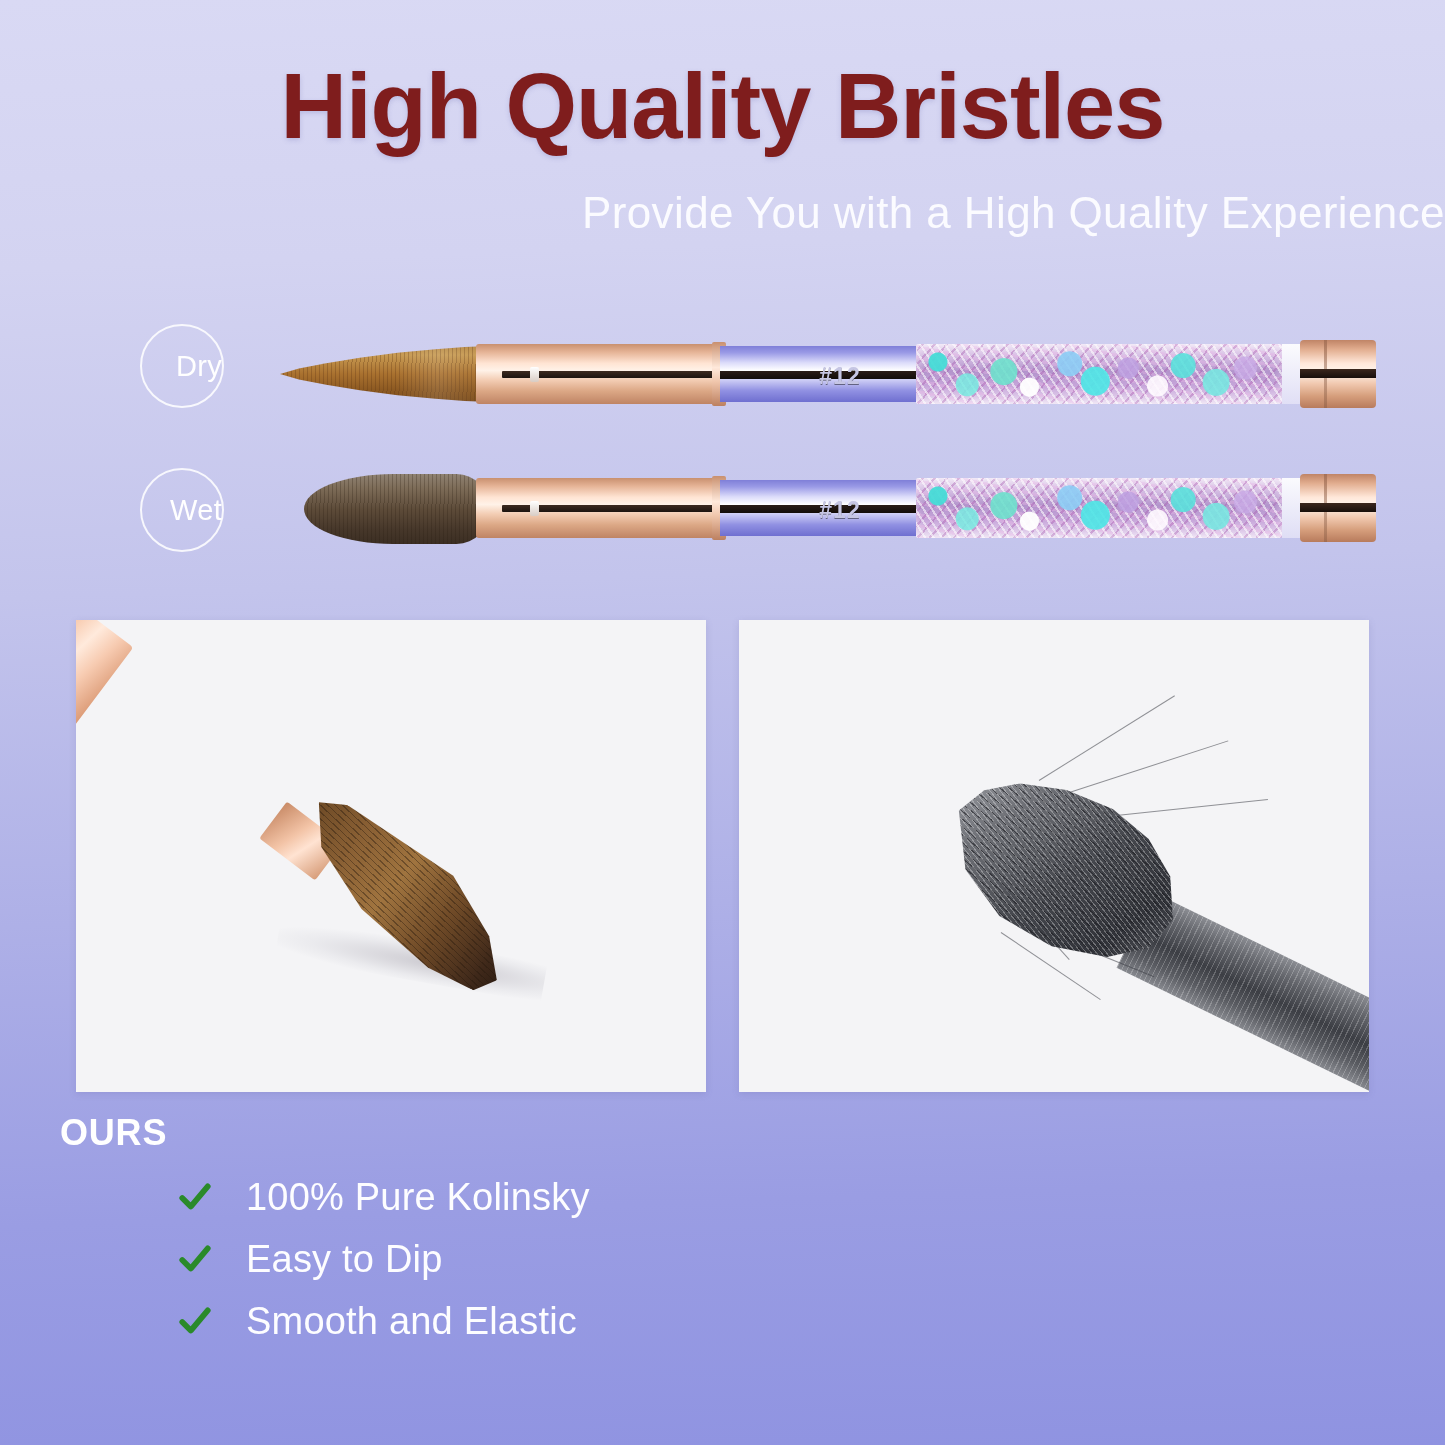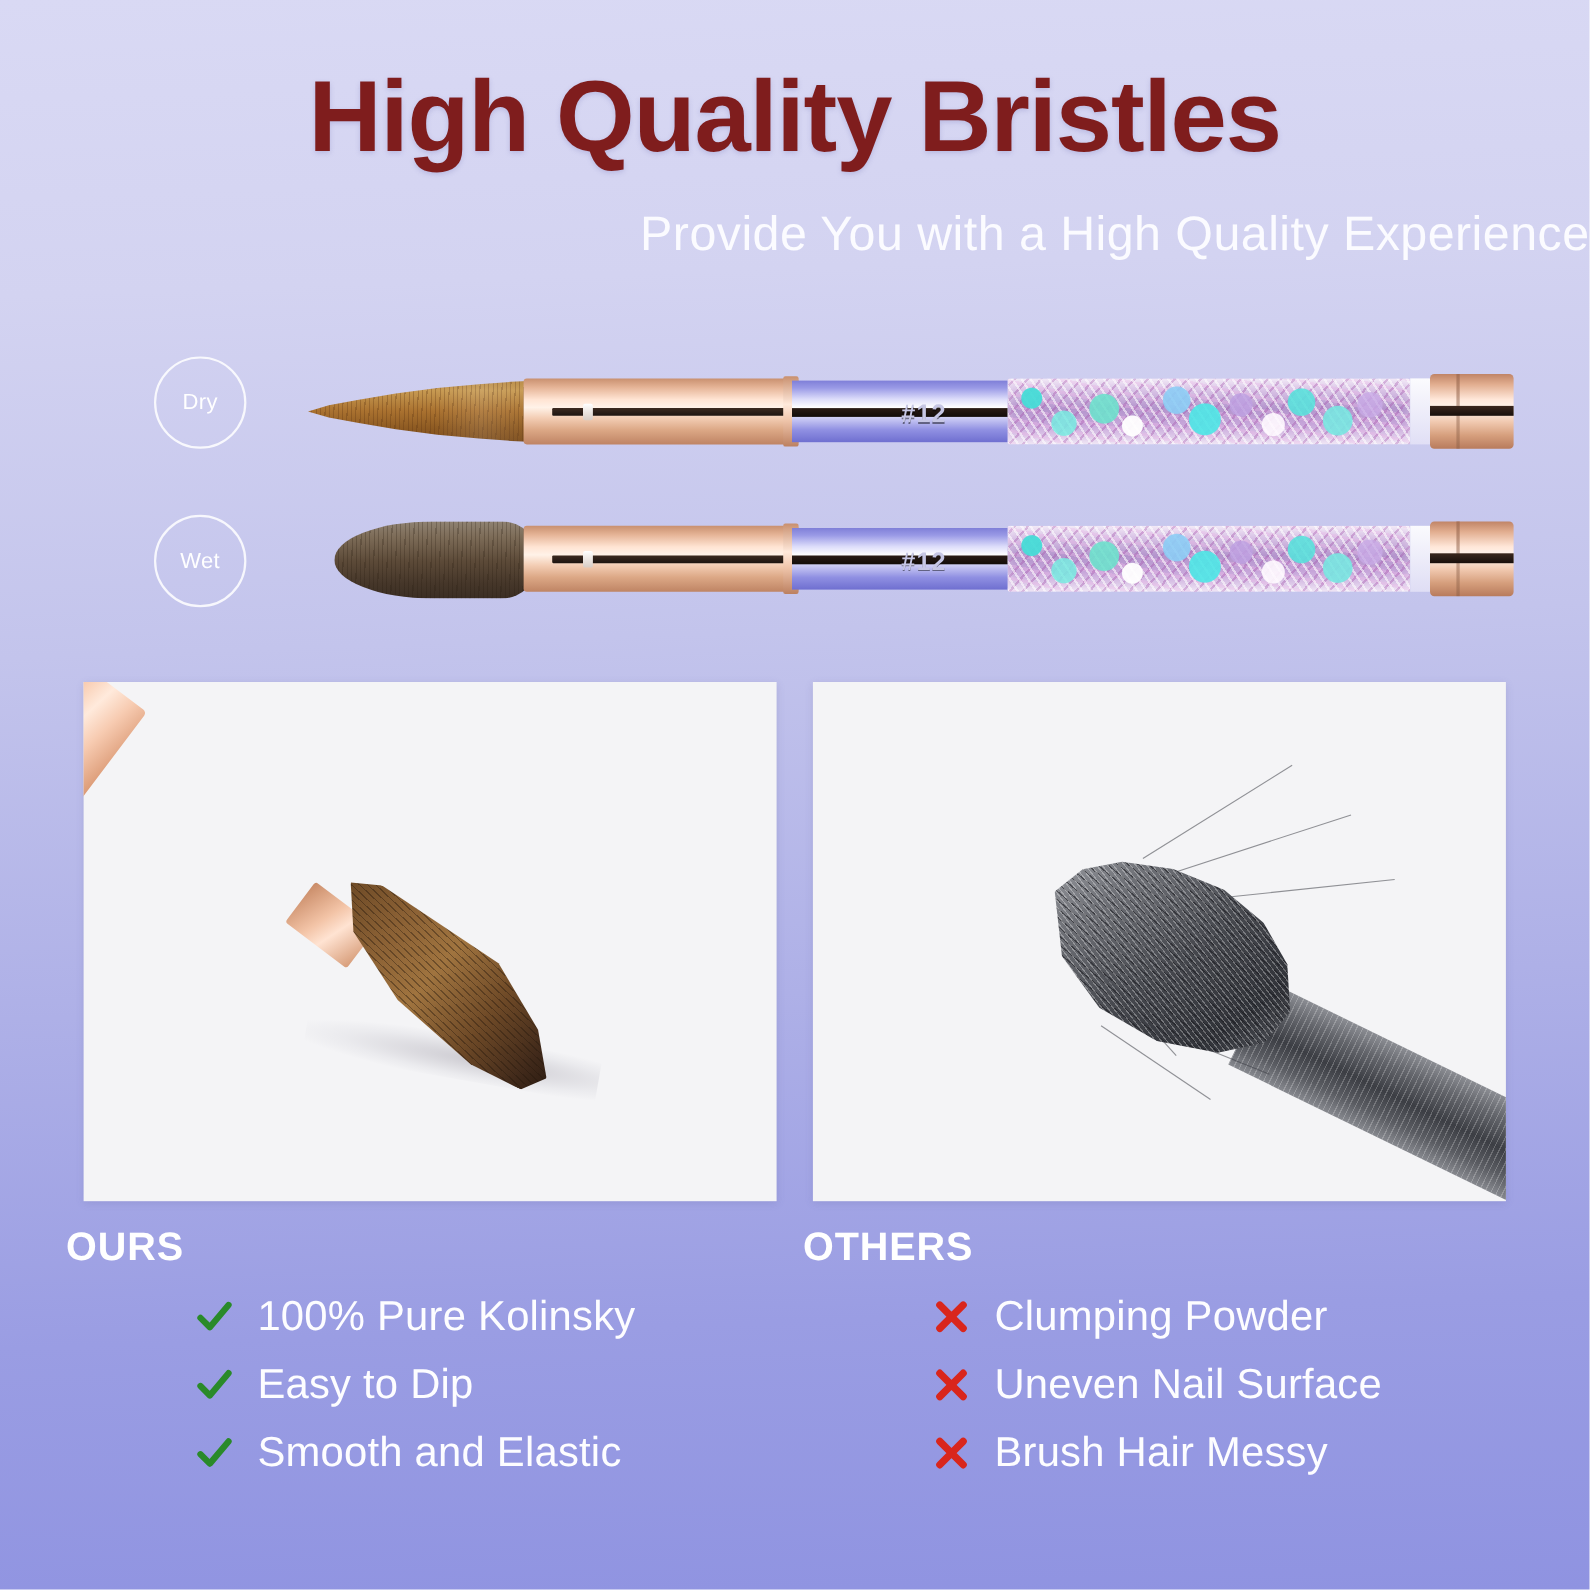--- a/index.html
+++ b/index.html
@@ -25,22 +25,22 @@
 
   
   .brush-row { position:absolute; left:0; width:1445px; height:120px; }
   .brush-row.dry { top:322px; }
   .brush-row.wet { top:456px; }
 
   .state-badge {
     position:absolute; left:140px; top:2px;
     width:84px; height:84px; border-radius:50%;
     border:2px solid rgba(255,255,255,.85);
-    display:flex; align-items:center; justify-content:center;
-    color:#ffffff; font-size:20px; font-weight:400; letter-spacing:.3px;
+    display:flex; align-items:center; justify-content:flex-end;
+    color:#ffffff; font-size:29px; font-weight:400; letter-spacing:.3px;
   }
   .brush-row.wet .state-badge { top:12px; }
 
   .brush { position:absolute; left:280px; top:0; width:1080px; height:120px; }
 
   
   .bristle { position:absolute; }
   .bristle-dry {
     left:0; top:24px; width:210px; height:56px;
     background:
@@ -211,21 +211,21 @@
   .col { position:absolute; top:0; width:660px; }
   .col-ours { left:60px; }
   .col-others { left:730px; }
 
   .col-heading {
     text-align:left; font-size:36px; font-weight:bold; color:#ffffff;
     letter-spacing:.8px; padding-bottom:12px;
   }
   .feature-list { list-style:none; padding-left:118px; }
   .feature-item {
-    display:flex; align-items:center; gap:22px; height:62px;
+    display:flex; align-items:center; gap:34px; height:62px;
     font-size:38px; font-weight:300; color:#fdfdff; letter-spacing:.2px;
   }
   .mark { width:34px; flex:0 0 34px; display:block; }
 </style>
 </head>
 <body>
 
 <div class="header">
   <div class="title">High Quality Bristles</div>
   <div class="subtitle">Provide You with a High Quality Experience</div>
@@ -314,37 +314,14 @@
       </li>
       <li class="feature-item">
         <svg class="mark" viewBox="0 0 32 32">
           <path d="M4 17 L12 25 L28 6" fill="none" stroke="#2a8a2a" stroke-width="5.4" stroke-linecap="round" stroke-linejoin="round"></path>
         </svg>
         <span>Smooth and Elastic</span>
       </li>
     </ul>
   </div>
 
-  <div class="col col-others">
-    <div class="col-heading">OTHERS</div>
-    <ul class="feature-list">
-      <li class="feature-item">
-        <svg class="mark" viewBox="0 0 32 32">
-          <path d="M6 6 L26 26 M26 6 L6 26" fill="none" stroke="#d9261c" stroke-width="6.2" stroke-linecap="round"></path>
-        </svg>
-        <span>Clumping Powder</span>
-      </li>
-      <li class="feature-item">
-        <svg class="mark" viewBox="0 0 32 32">
-          <path d="M6 6 L26 26 M26 6 L6 26" fill="none" stroke="#d9261c" stroke-width="6.2" stroke-linecap="round"></path>
-        </svg>
-        <span>Uneven Nail Surface</span>
-      </li>
-      <li class="feature-item">
-        <svg class="mark" viewBox="0 0 32 32">
-          <path d="M6 6 L26 26 M26 6 L6 26" fill="none" stroke="#d9261c" stroke-width="6.2" stroke-linecap="round"></path>
-        </svg>
-        <span>Brush Hair Messy</span>
-      </li>
-    </ul>
-  </div>
 
 </div>
 
 </body></html>

